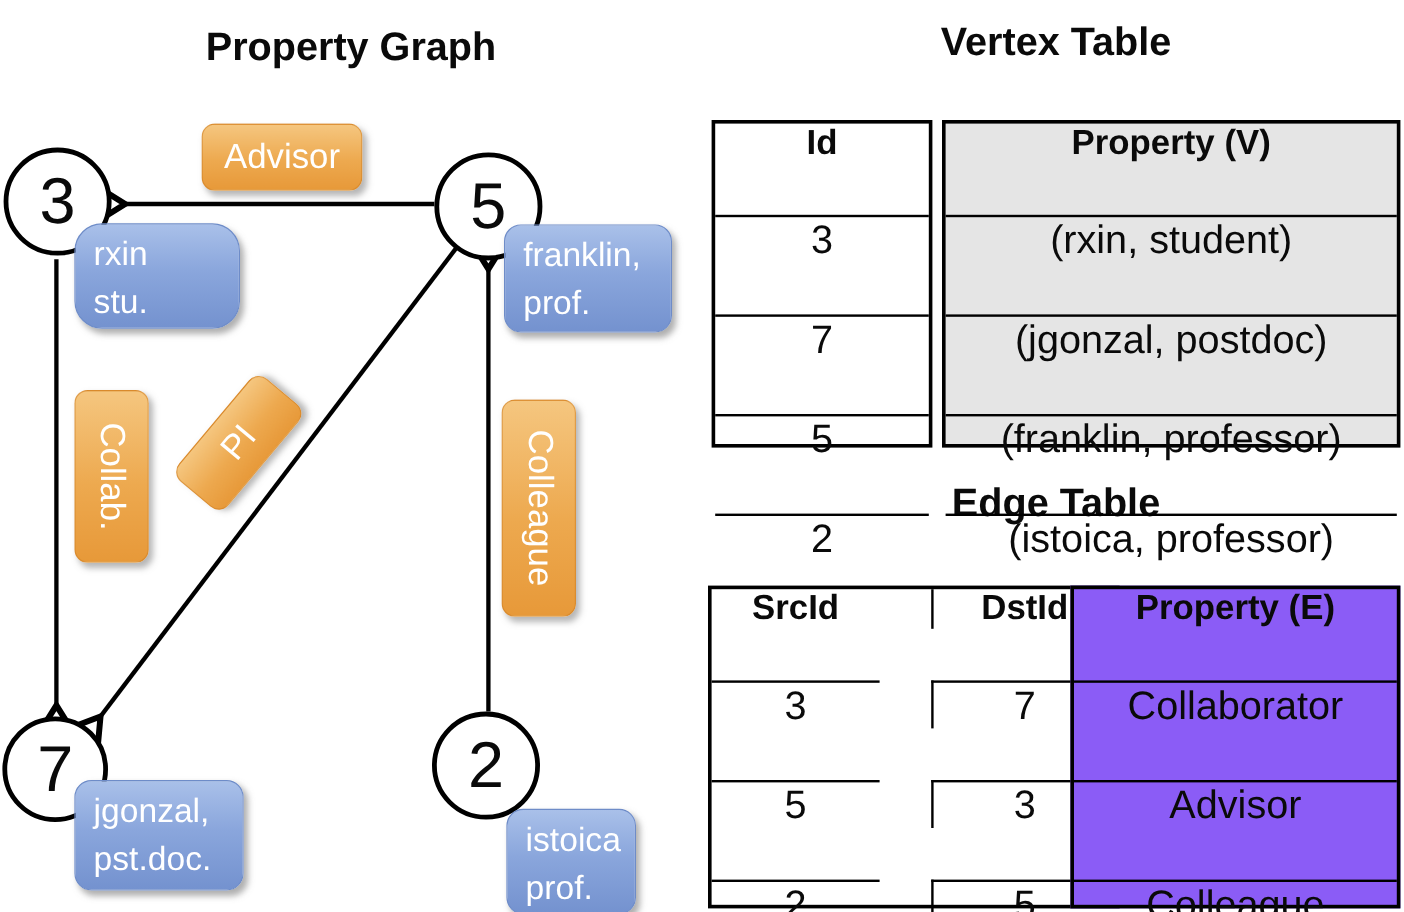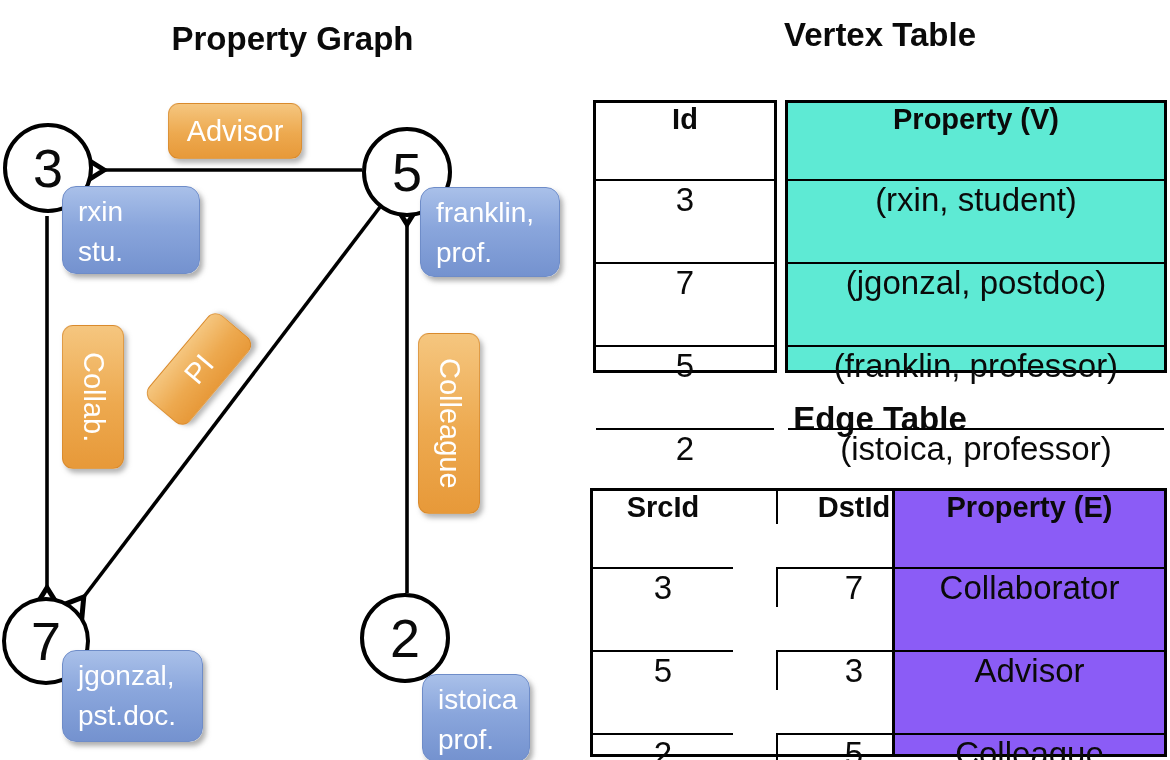--- a/index.html
+++ b/index.html
@@ -44,21 +44,21 @@
     border-radius:14px;
     background:linear-gradient(180deg,#a9c0e9 0%,#8aa6dc 45%,#7492cf 100%);
     border:1px solid #6e8cc8;
     box-shadow:3px 4px 5px rgba(110,110,110,0.55);
     color:#ffffff;
     font-size:28px;
     line-height:40px;
     padding:5px 8px 0 15px;
     box-sizing:border-box;
   }
-  #vprop-rxin    {left:62px; top:186px; width:138px; height:88px;}
+  #vprop-rxin    {left:62px; top:186px; width:138px; height:88px;border-radius:23px;}
   #vprop-franklin{left:420px;top:187px; width:140px; height:90px;}
   #vprop-jgonzal {left:62px; top:650px; width:141px; height:92px;}
   #vprop-istoica {left:422px;top:674px; width:108px; height:88px;}
 
   
   .elabel{
     position:absolute;
     border-radius:11px;
     background:linear-gradient(180deg,#f5c67f 0%,#eda94f 55%,#e79939 100%);
     border:1px solid rgba(205,125,35,0.55);
@@ -90,21 +90,21 @@
     border-top:2px solid #000;
     box-sizing:border-box;
     white-space:nowrap;
   }
   .cell.first-row{border-top:none;}
   .cell.header{font-size:29px;font-weight:bold;}
   .cell.col2{border-left:2px solid #000;}
 
   
   #vt-id  {left:593px;top:100px;width:184px;height:273px;grid-template-rows:repeat(5,1fr);}
-  #vt-prop{left:785px;top:100px;width:382px;height:273px;grid-template-rows:repeat(5,1fr);background:#5eead4;}
+  #vt-prop{left:785px;top:100px;width:382px;height:273px;grid-template-rows:repeat(5,1fr);background:#e5e5e5;}
 
   
   #et-ids {left:590px;top:488px;width:343px;height:269px;grid-template-columns:140px 1fr;grid-template-rows:repeat(5,1fr);}
   #et-prop{left:892px;top:488px;width:275px;height:269px;grid-template-rows:repeat(5,1fr);background:#8b5cf6;}
 </style>
 </head>
 <body>
 
 <div id="canvas">
 

